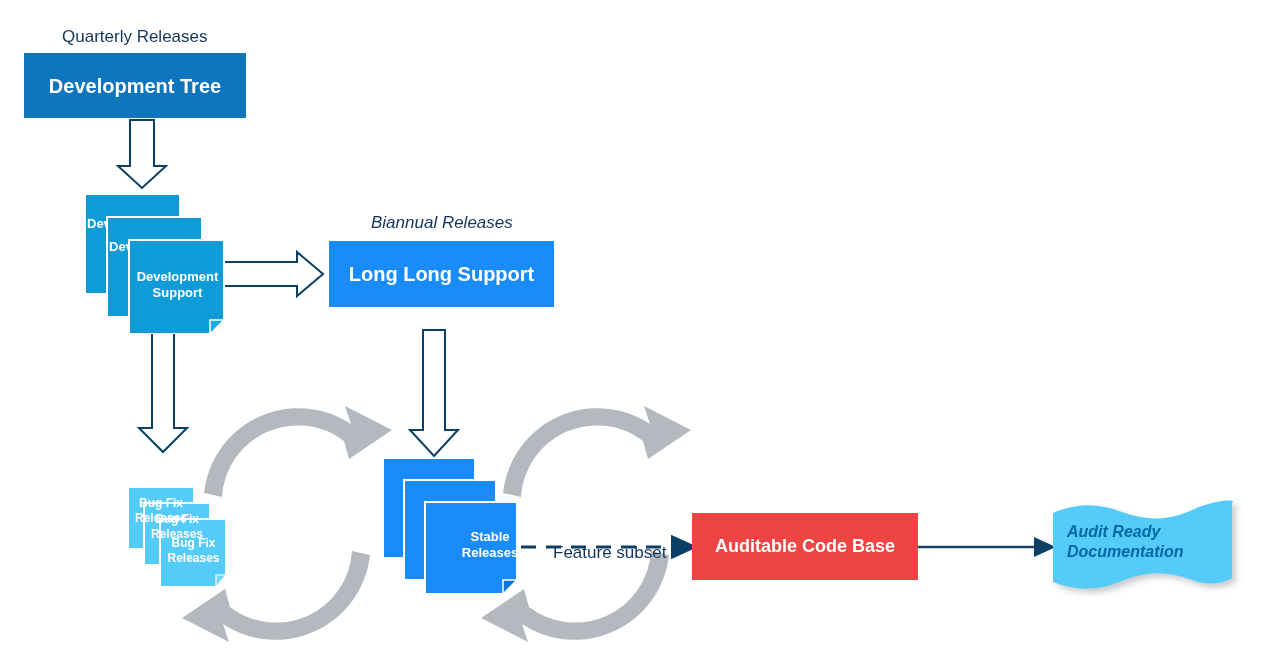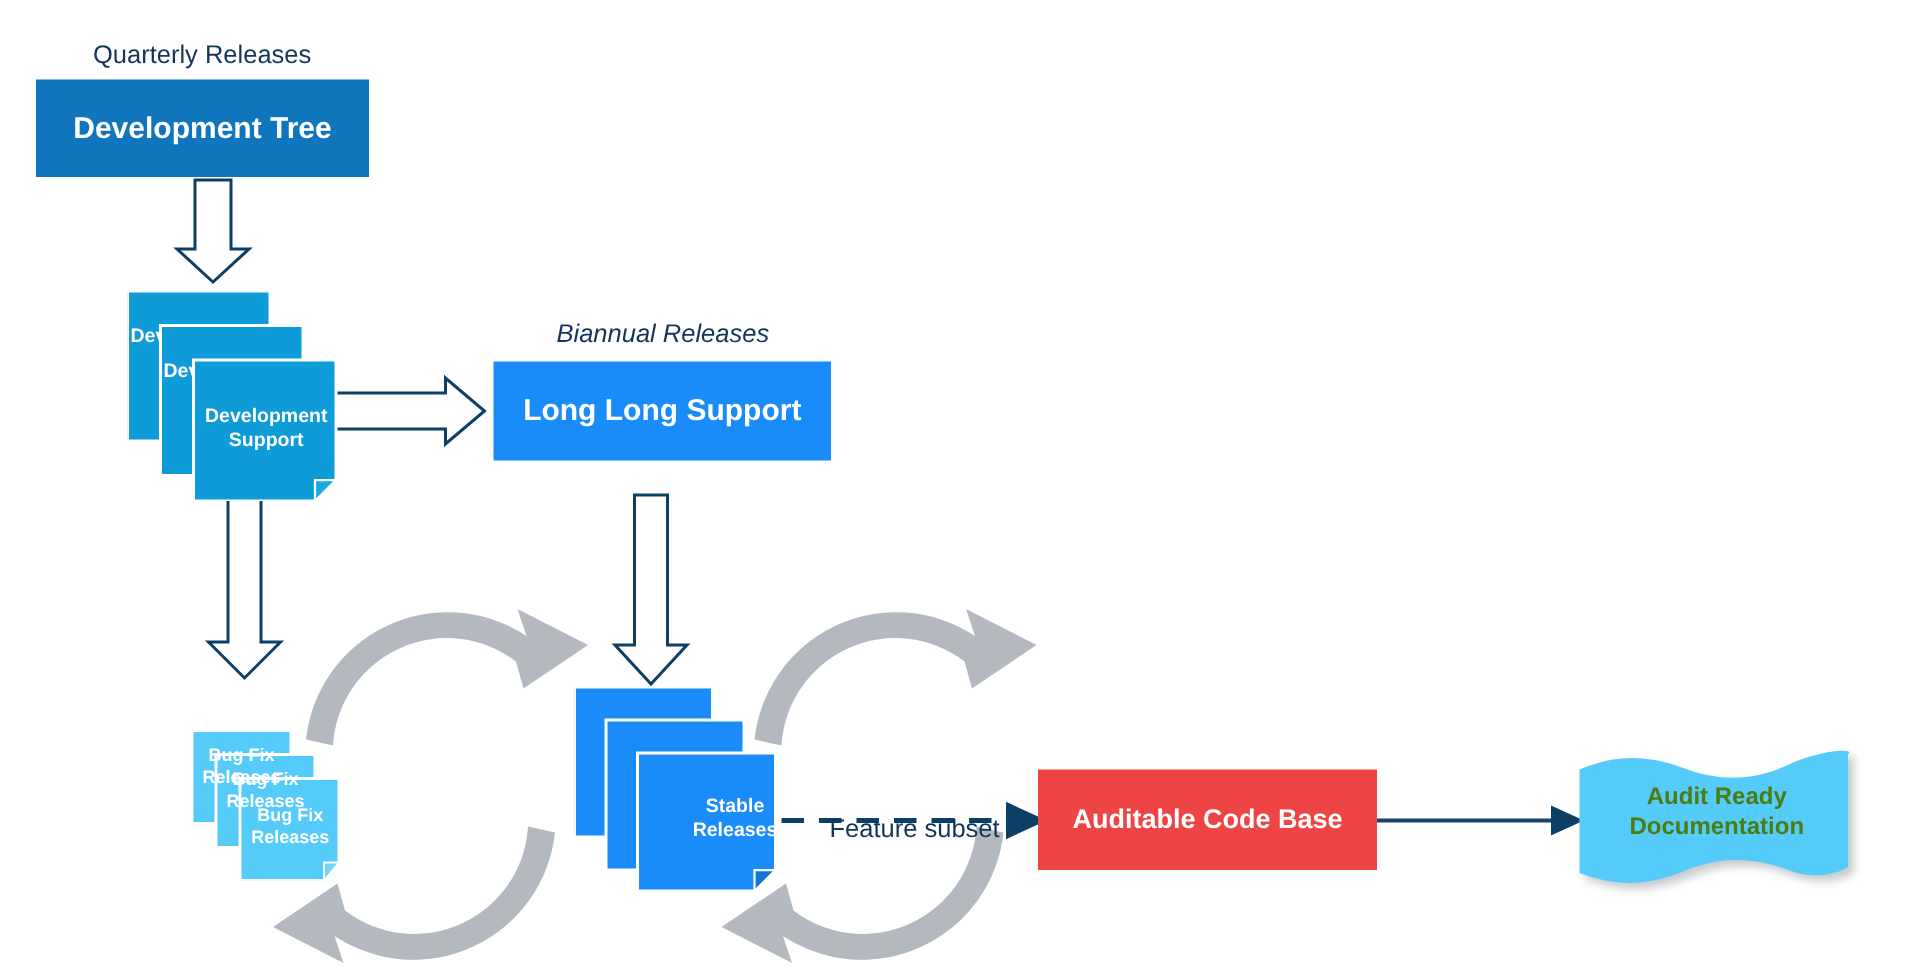--- a/index.html
+++ b/index.html
@@ -14,22 +14,22 @@
        color:#ffffff;font-weight:bold;text-align:center;line-height:1.2;}
   .box-dev{font-size:20px;}
   .box-lts{font-size:20px;}
   .box-audit{font-size:18px;}
 
   .stack{position:absolute;}
   .card-txt{pointer-events:none;}
 
   .edgelabel{position:absolute;color:#13355c;font-size:17px;white-space:nowrap;margin-top:24px;}
 
-  .banner-text{position:absolute;color:#4d7c0f;font-weight:bold;font-size:16px;
-      text-align:center;line-height:1.25;white-space:pre-line;}
+  .banner-text{position:absolute;color:#0369a1;font-weight:bold;font-size:16px;
+      text-align:left;line-height:1.25;white-space:pre-line;font-style:italic;}
 </style>
 </head>
 <body>
 
 <div class="stage">
 
   <svg class="svg-layer" viewBox="0 0 1277 649">
     <defs>
       <filter id="bannerShadow" x="-20%" y="-20%" width="150%" height="160%">
         <feDropShadow dx="4" dy="4" stdDeviation="3" flood-color="#9aa0a6" flood-opacity="0.55"></feDropShadow>

